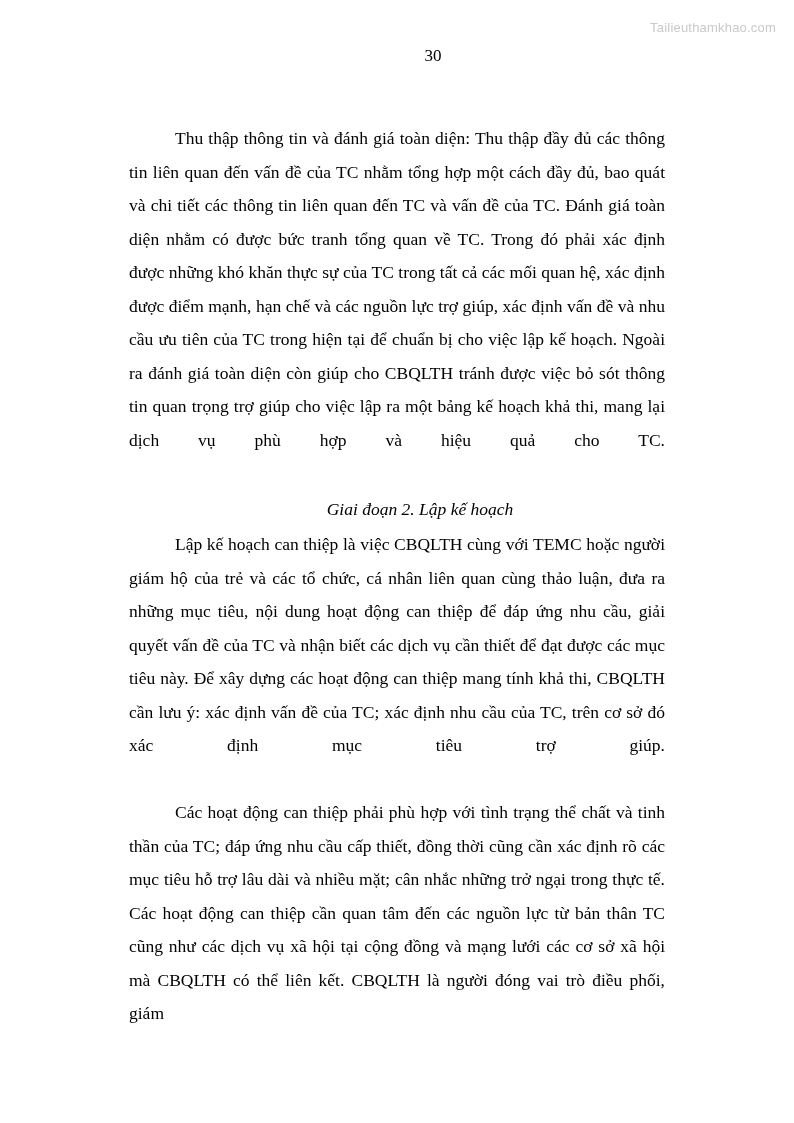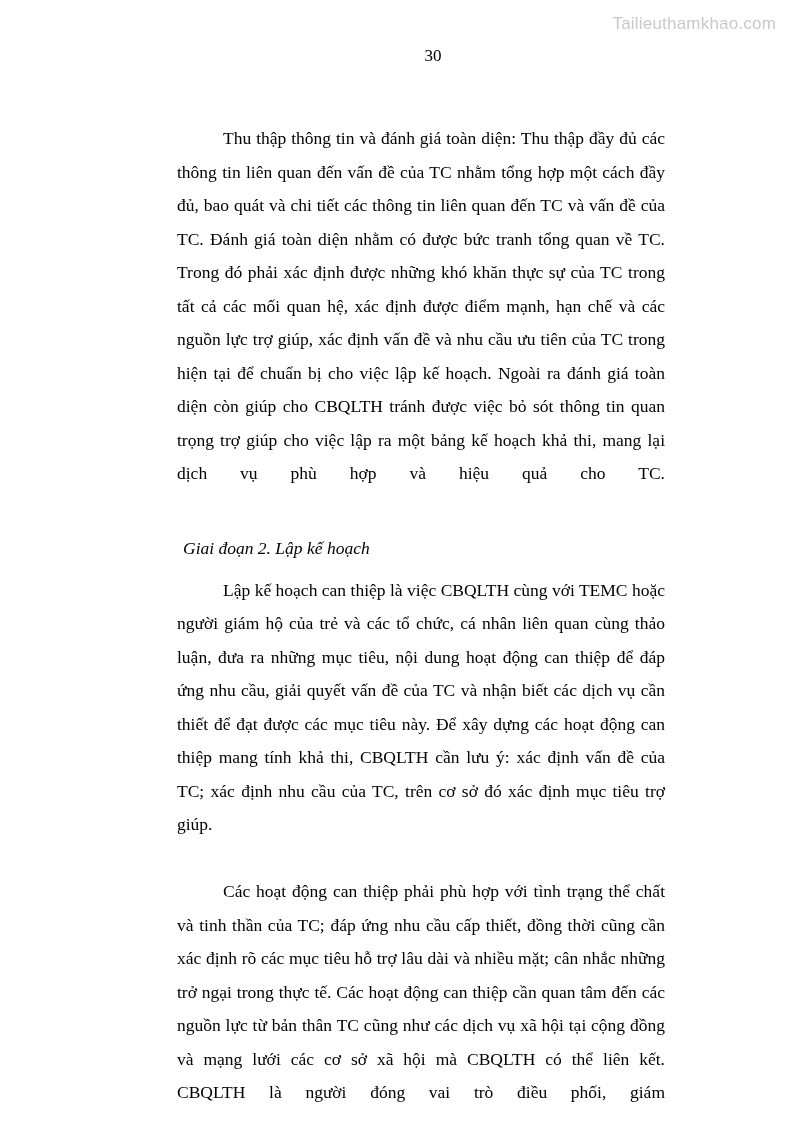--- a/index.html
+++ b/index.html
@@ -16,24 +16,24 @@
     overflow: hidden;
   }
   .page {
     position: relative;
     width: 794px;
     height: 1123px;
     box-sizing: border-box;
   }
   .watermark {
     position: absolute;
-    top: 14px;
+    top: 20px;
     right: 18px;
     font-family: "Liberation Sans", sans-serif;
-    font-size: 17px;
+    font-size: 13px;
     color: #c9c9c9;
     letter-spacing: 0.2px;
     user-select: none;
   }
   .page-number {
     position: absolute;
     top: 46px;
     left: 0;
     width: 794px;
     text-align: center;
@@ -50,28 +50,28 @@
   p.para {
     margin: 0;
     font-size: 17.5px;
     line-height: 33.5px;
     text-align: justify;
     text-justify: inter-word;
     text-indent: 0;
   }
   p.para.indent {
     text-indent: 46px;
-    margin-left: 48px;
   }
   p.heading {
-    margin: 8px;
+    margin: 2px;
     font-size: 17.5px;
     line-height: 33.5px;
     font-style: italic;
     text-indent: 46px;
+    text-align: center;
   }
   
   p.para::after {
     content: "";
     display: inline-block;
     width: 100%;
   }
 </style>
 </head>
 <body>

